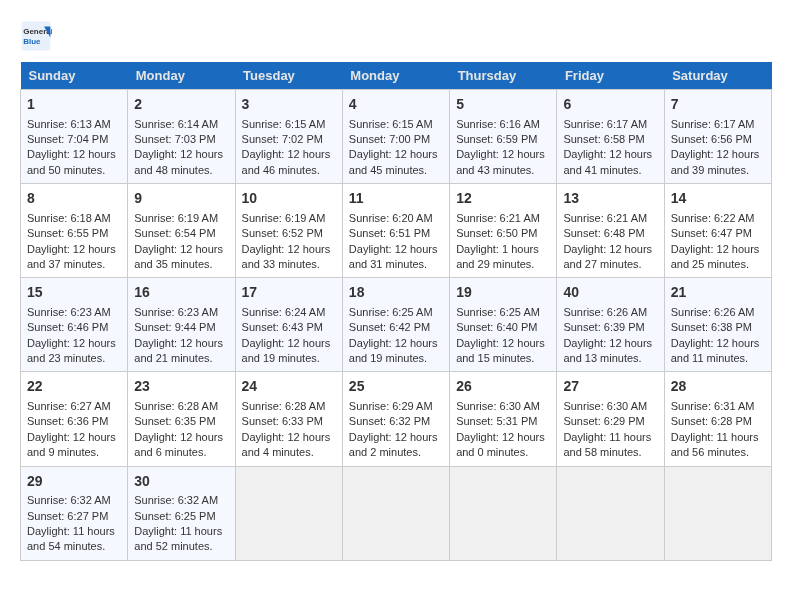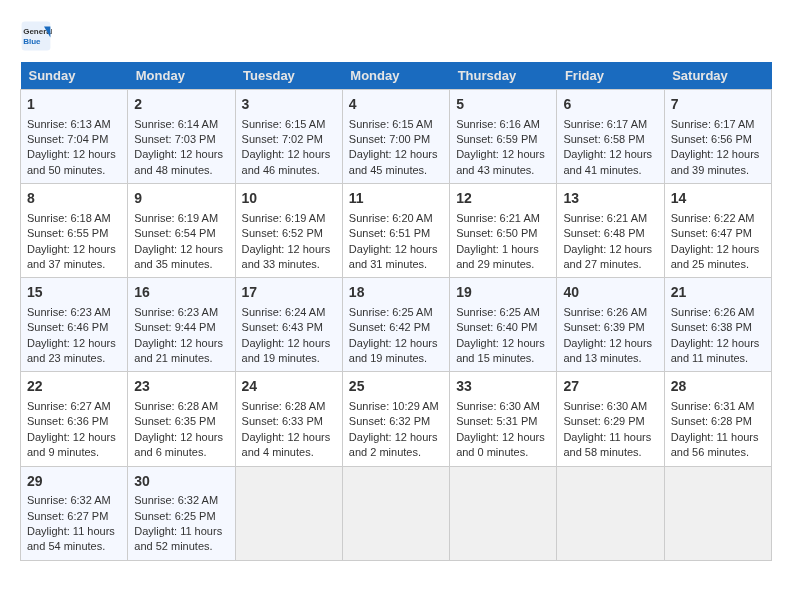--- a/index.html
+++ b/index.html
@@ -129,22 +129,22 @@
         <td><span class="day-num">17</span><span>Sunrise: 6:24 AM</span><br><span>Sunset: 6:43 PM</span><br><span>Daylight: 12 hours and 19 minutes.</span></td>
         <td><span class="day-num">18</span><span>Sunrise: 6:25 AM</span><br><span>Sunset: 6:42 PM</span><br><span>Daylight: 12 hours and 19 minutes.</span></td>
         <td><span class="day-num">19</span><span>Sunrise: 6:25 AM</span><br><span>Sunset: 6:40 PM</span><br><span>Daylight: 12 hours and 15 minutes.</span></td>
         <td><span class="day-num">40</span><span>Sunrise: 6:26 AM</span><br><span>Sunset: 6:39 PM</span><br><span>Daylight: 12 hours and 13 minutes.</span></td>
         <td><span class="day-num">21</span><span>Sunrise: 6:26 AM</span><br><span>Sunset: 6:38 PM</span><br><span>Daylight: 12 hours and 11 minutes.</span></td>
       </tr>
       <tr>
         <td><span class="day-num">22</span><span>Sunrise: 6:27 AM</span><br><span>Sunset: 6:36 PM</span><br><span>Daylight: 12 hours and 9 minutes.</span></td>
         <td><span class="day-num">23</span><span>Sunrise: 6:28 AM</span><br><span>Sunset: 6:35 PM</span><br><span>Daylight: 12 hours and 6 minutes.</span></td>
         <td><span class="day-num">24</span><span>Sunrise: 6:28 AM</span><br><span>Sunset: 6:33 PM</span><br><span>Daylight: 12 hours and 4 minutes.</span></td>
-        <td><span class="day-num">25</span><span>Sunrise: 10:29 AM</span><br><span>Sunset: 6:32 PM</span><br><span>Daylight: 12 hours and 2 minutes.</span></td>
-        <td><span class="day-num">33</span><span>Sunrise: 6:30 AM</span><br><span>Sunset: 5:31 PM</span><br><span>Daylight: 12 hours and 0 minutes.</span></td>
+        <td><span class="day-num">25</span><span>Sunrise: 6:29 AM</span><br><span>Sunset: 6:32 PM</span><br><span>Daylight: 12 hours and 2 minutes.</span></td>
+        <td><span class="day-num">26</span><span>Sunrise: 6:30 AM</span><br><span>Sunset: 5:31 PM</span><br><span>Daylight: 12 hours and 0 minutes.</span></td>
         <td><span class="day-num">27</span><span>Sunrise: 6:30 AM</span><br><span>Sunset: 6:29 PM</span><br><span>Daylight: 11 hours and 58 minutes.</span></td>
         <td><span class="day-num">28</span><span>Sunrise: 6:31 AM</span><br><span>Sunset: 6:28 PM</span><br><span>Daylight: 11 hours and 56 minutes.</span></td>
       </tr>
       <tr>
         <td><span class="day-num">29</span><span>Sunrise: 6:32 AM</span><br><span>Sunset: 6:27 PM</span><br><span>Daylight: 11 hours and 54 minutes.</span></td>
         <td><span class="day-num">30</span><span>Sunrise: 6:32 AM</span><br><span>Sunset: 6:25 PM</span><br><span>Daylight: 11 hours and 52 minutes.</span></td>
         <td class="empty"></td>
         <td class="empty"></td>
         <td class="empty"></td>
         <td class="empty"></td>

